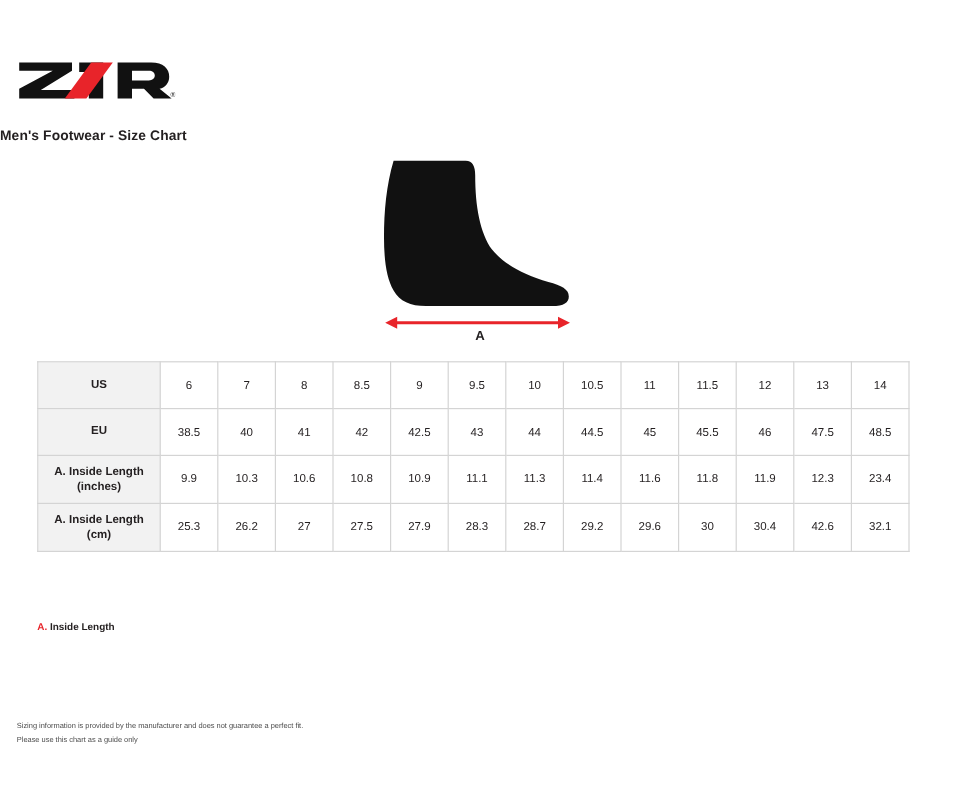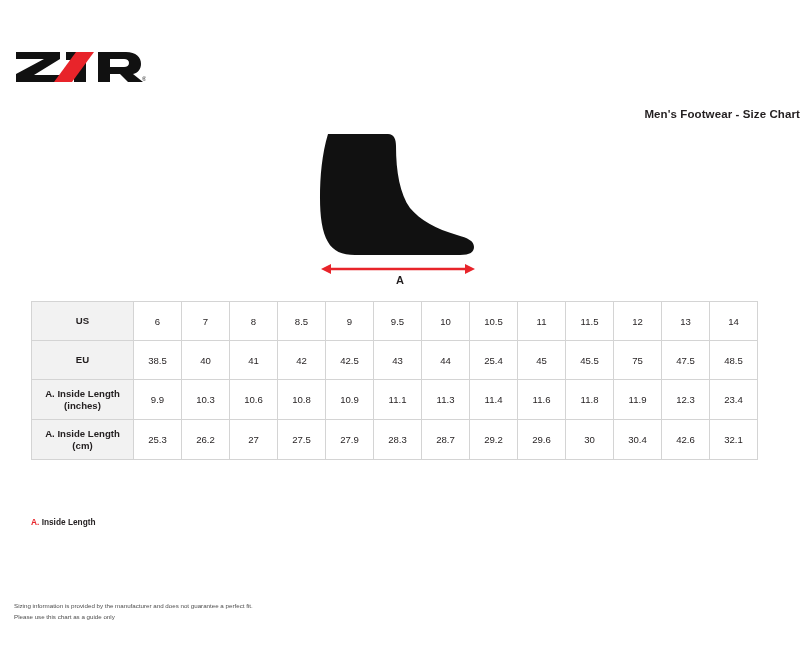--- a/index.html
+++ b/index.html
@@ -29,21 +29,21 @@
     width: 132px;
     height: 34px;
   }
 
   
   .chart-title {
     position: absolute;
     left: 0;
     right: 0;
     top: 108px;
-    text-align: right;
+    text-align: left;
     font-size: 11.5px;
     font-weight: bold;
     letter-spacing: 0.1px;
     color: #231f20;
   }
 
   
   .foot-wrap {
     position: absolute;
     left: 300px;
@@ -187,24 +187,24 @@
       </tr>
       <tr>
         <td class="rowhead">EU</td>
         <td>38.5</td>
         <td>40</td>
         <td>41</td>
         <td>42</td>
         <td>42.5</td>
         <td>43</td>
         <td>44</td>
-        <td>25.4</td>
+        <td>44.5</td>
         <td>45</td>
         <td>45.5</td>
-        <td>75</td>
+        <td>46</td>
         <td>47.5</td>
         <td>48.5</td>
       </tr>
       <tr class="tall">
         <td class="rowhead">
           <div>A. Inside Length</div>
           <div>(inches)</div>
         </td>
         <td>9.9</td>
         <td>10.3</td>

